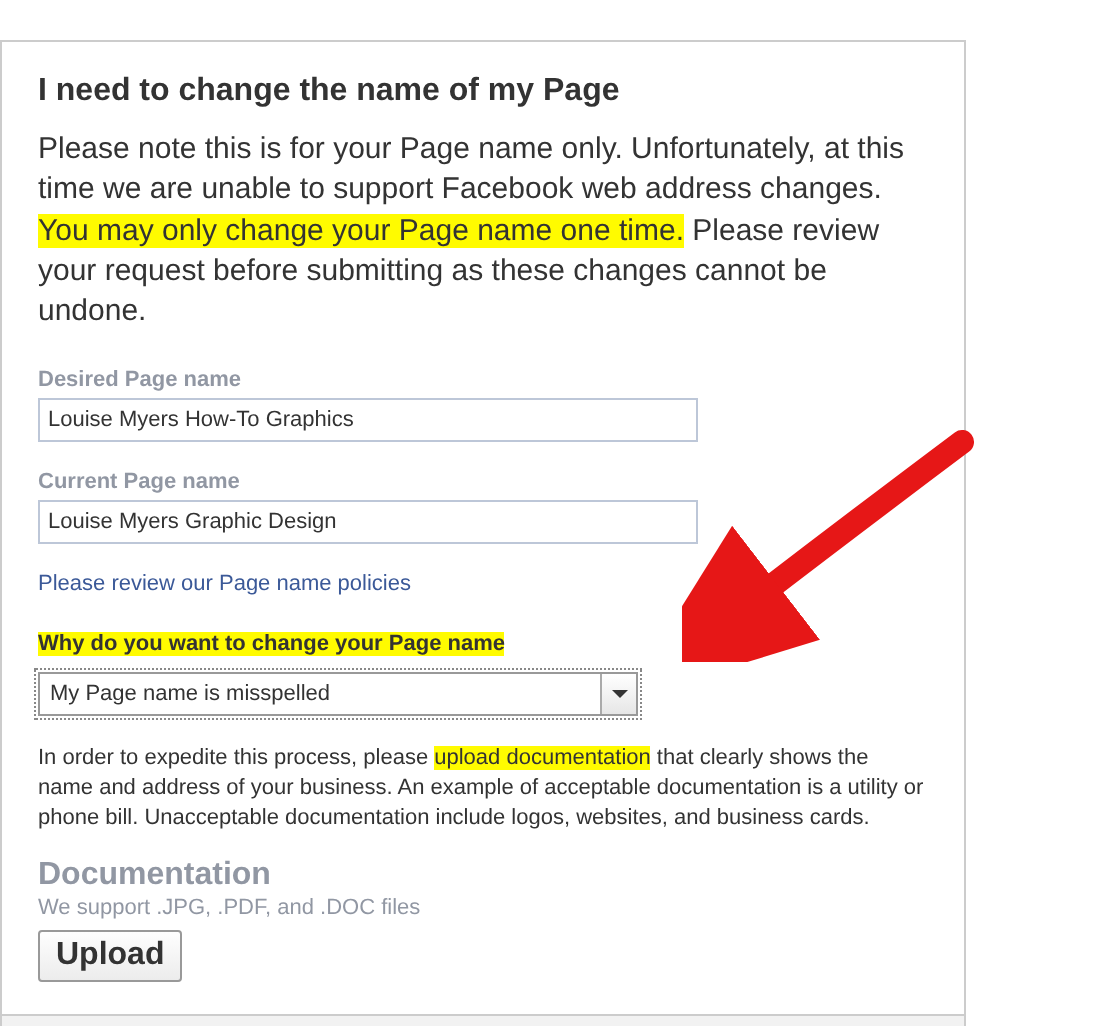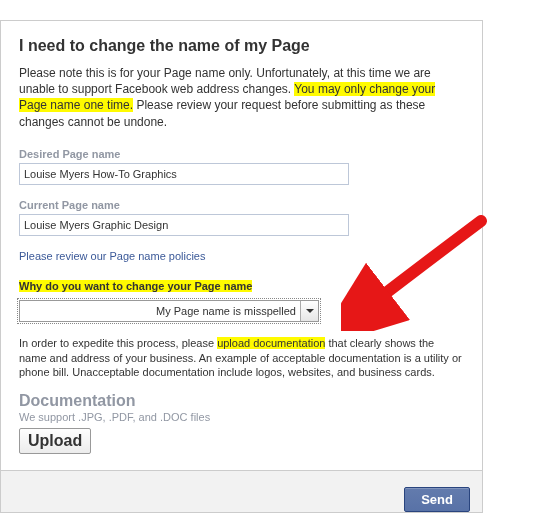--- a/index.html
+++ b/index.html
@@ -20,21 +20,21 @@
       padding: 14px 18px 16px 18px;
       background: #fff;
     }
     .title {
       font-size: 16px;
       font-weight: bold;
       color: #333;
       margin: 2px 0 10px 0;
     }
     .intro {
-      font-size: 12px;
+      font-size: 15px;
       color: #333;
       line-height: 1.35;
       margin-bottom: 18px;
     }
     .hl {
       background: #fffb00;
     }
     .field-label {
       color: #9197a3;
       font-size: 11px;
@@ -82,21 +82,20 @@
       padding: 2px 22px 2px 5px;
       font-size: 11px;
       font-family: inherit;
       color: #333;
       background: #fff;
       appearance: none;
       -webkit-appearance: none;
       cursor: pointer;
       outline: 1px dotted #888;
       outline-offset: 1px;
-      text-align: right;
     }
     .select-btn {
       position: absolute;
       right: 1px;
       top: 1px;
       width: 18px;
       height: 20px;
       background: linear-gradient(#fff, #e6e6e6);
       border-left: 1px solid #aaa;
       pointer-events: none;

